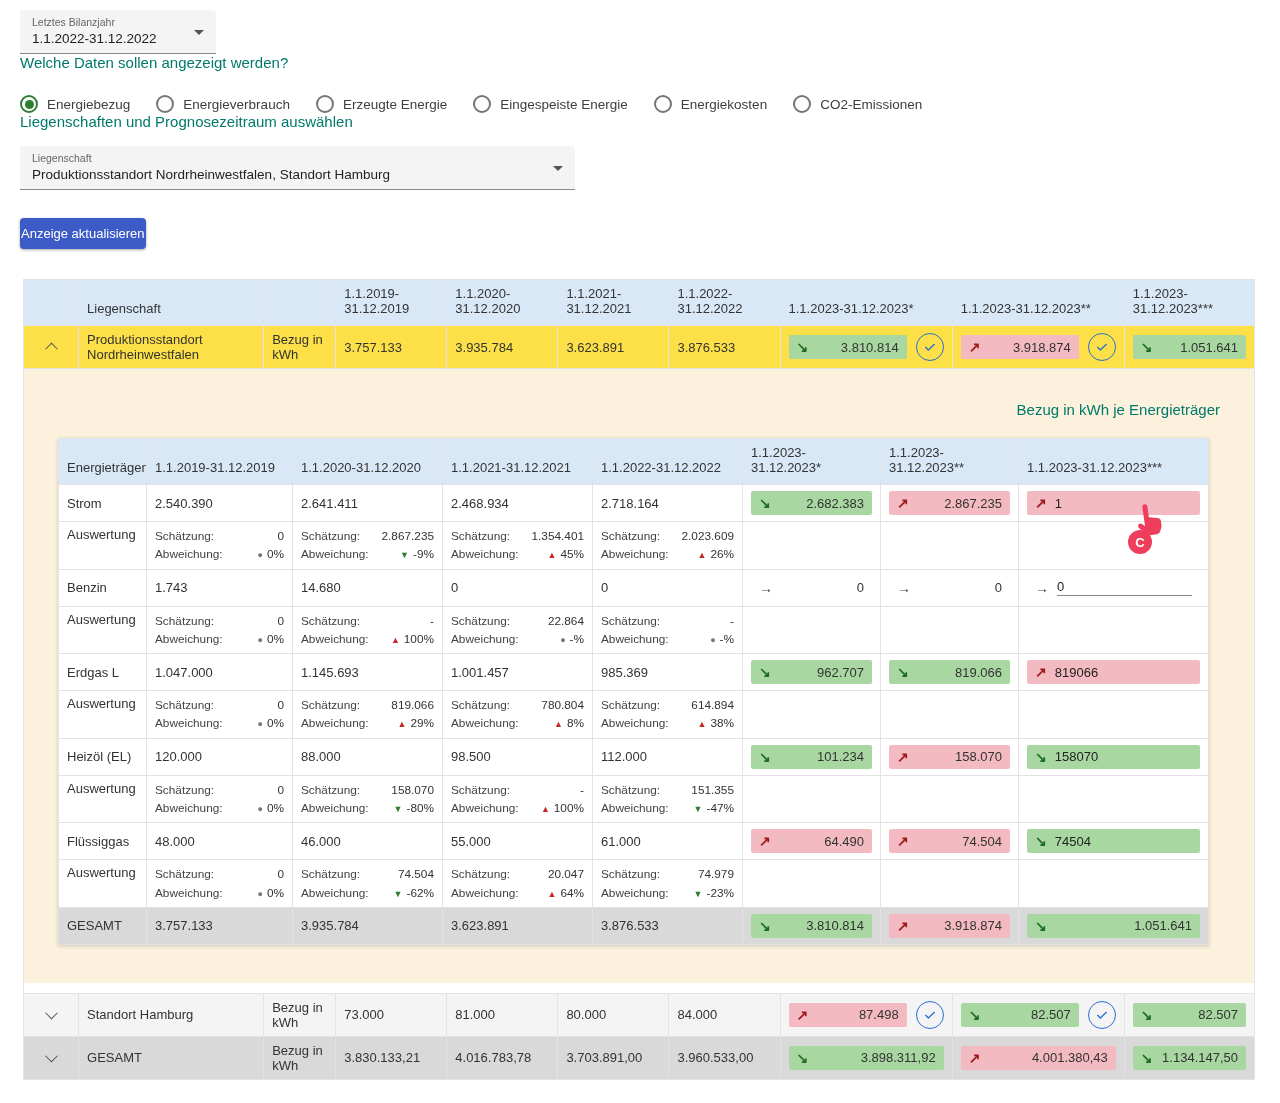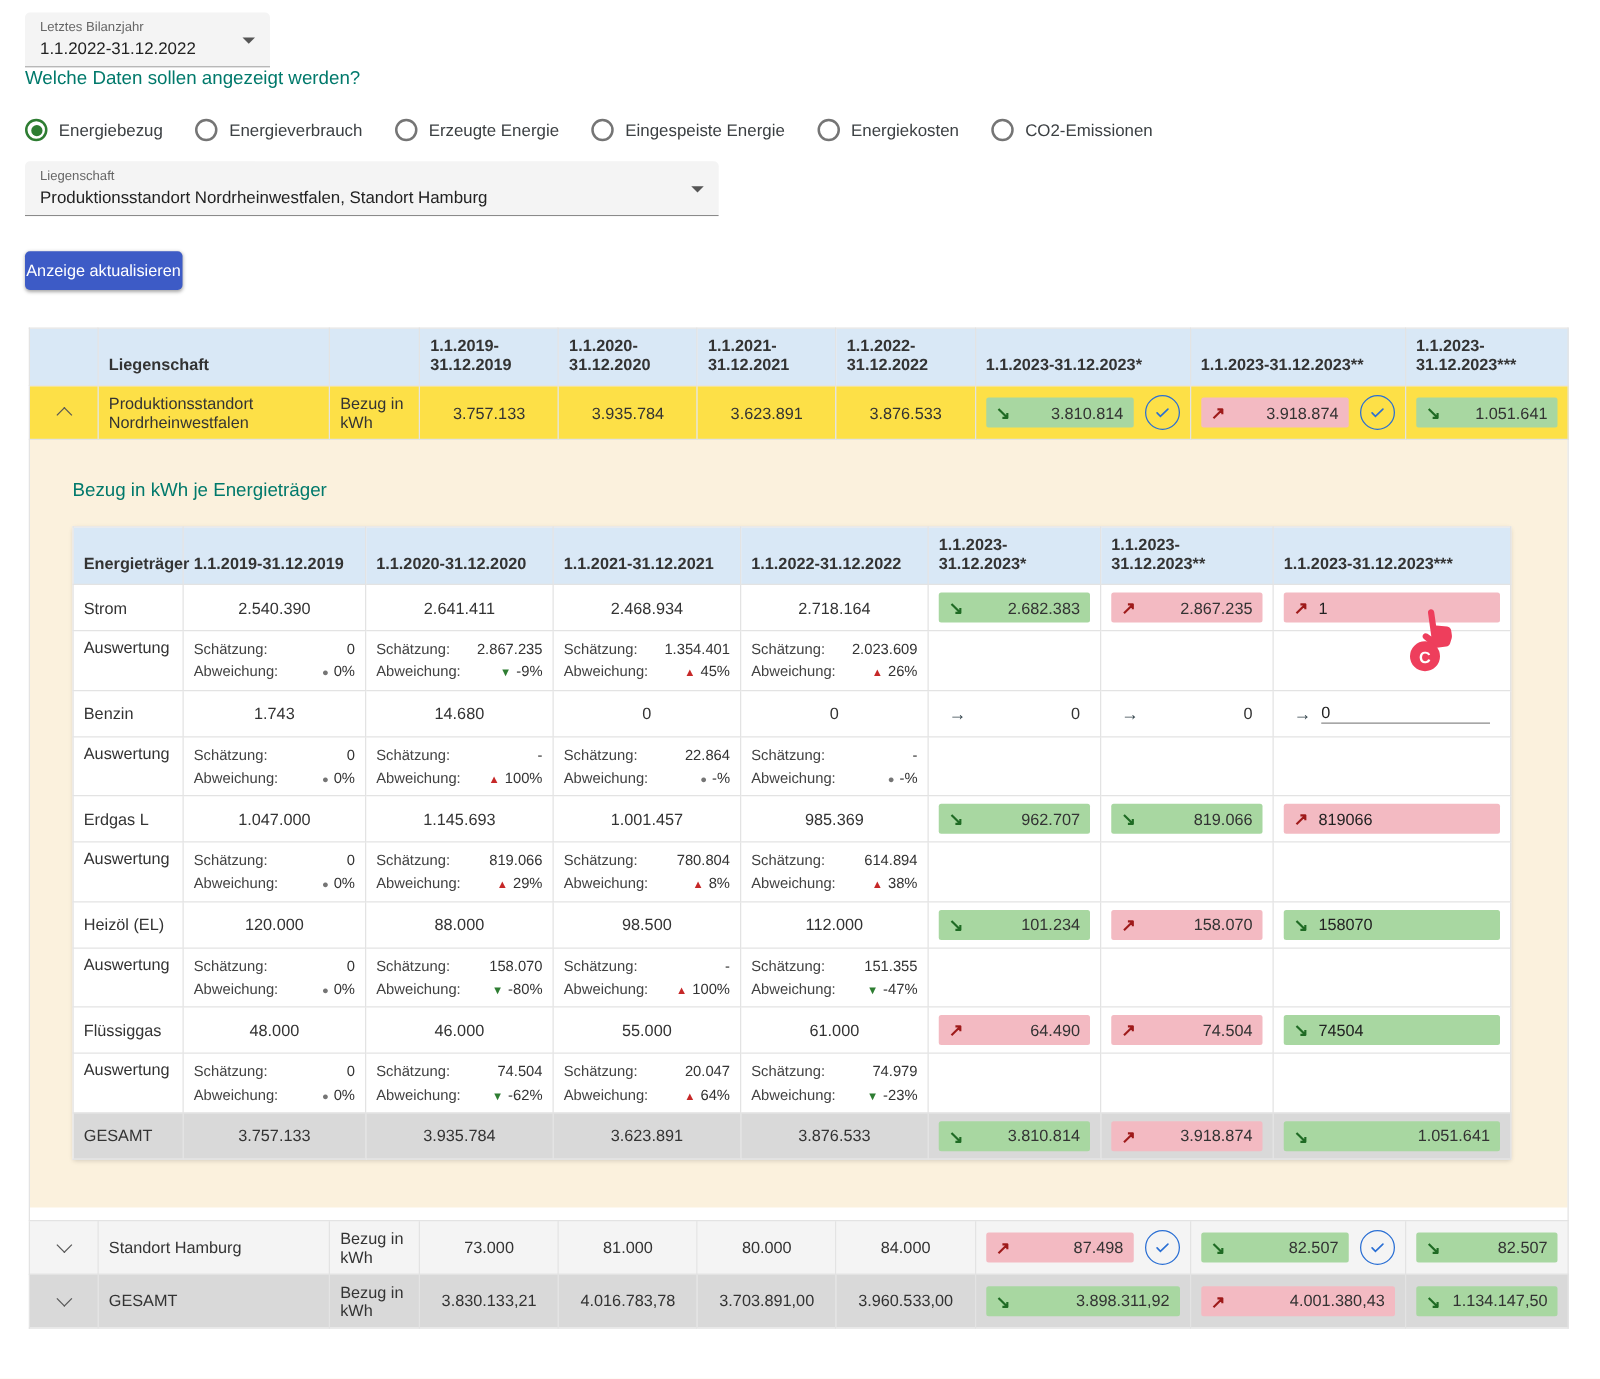--- a/index.html
+++ b/index.html
@@ -47,22 +47,22 @@
     margin-top:28px; background:var(--accent); color:#fff; border:none;
     font-family:inherit; font-size:13px; font-weight:500;
     padding:8px 1px; border-radius:4px; cursor:pointer;
     box-shadow:0 1px 3px rgba(0,0,0,.35);
   }
 
   
   .table-wrap{ margin:30px 3px 0; }
   table{ border-collapse:collapse; table-layout:fixed; }
   th,td{ border:1px solid var(--border); padding:6px 8px; }
-  thead th{ background:var(--header-blue); font-weight:700; text-align:left; vertical-align:bottom; padding-bottom:9px; }
-  .num{ text-align:center; }
+  thead th{ background:var(--header-blue); font-weight:400; text-align:left; vertical-align:bottom; padding-bottom:9px; }
+  .num{ text-align:left; }
 
   .mtable{ width:1232px; }
   .mtable td{ vertical-align:middle; }
   .mrow{ background:#fde047; }
   .mrow.alt{ background:var(--row-alt); }
   .mrow.total{ background:var(--gray-row); }
 
   .chev-btn{ background:none; border:none; cursor:pointer; padding:6px; display:block; margin:0 auto; }
   .chev{ display:block; width:9px; height:9px; border-right:1.8px solid #555; border-bottom:1.8px solid #555; }
   .chev.down{ transform:rotate(45deg) translate(-1px,-1px); }
@@ -87,21 +87,21 @@
   .check-btn{
     width:28px; height:28px; flex:0 0 auto; border-radius:50%;
     border:1.5px solid var(--check-blue); background:transparent; color:var(--check-blue);
     display:flex; align-items:center; justify-content:center; cursor:pointer; padding:0;
   }
   .check-svg{ width:16px; height:16px; }
 
   
   .detail-td{ padding:0; border-left:1px solid var(--border); border-right:1px solid var(--border); }
   .detail-area{ background:var(--beige); padding:24px 34px 38px; margin-bottom:10px; }
-  .detail-title{ color:var(--teal); font-size:15px; font-weight:500; margin:8px 0 20px; }
+  .detail-title{ color:var(--teal); font-size:15px; font-weight:500; margin:8px 0 20px;text-align:right; }
 
   .dtable{ width:1150px; background:#fff; box-shadow:0 1px 4px rgba(0,0,0,.18); }
   .dtable td{ vertical-align:middle; }
   .dname{ text-align:left; }
   .fc.edit{ position:relative; }
   .cell-input{
     flex:1; min-width:0; border:none; background:transparent; outline:none;
     font-family:inherit; font-size:13px; color:#222; padding:0;
   }
   .cell-input.underline{ border-bottom:1px solid #8a8a8a; padding-bottom:1px; }
@@ -163,20 +163,21 @@
     <div class="radio-item">
       <span class="radio-circle"></span>
       <span class="radio-label">Energiekosten</span>
     </div>
     <div class="radio-item">
       <span class="radio-circle"></span>
       <span class="radio-label">CO2-Emissionen</span>
     </div>
   </div>
 
+  <h2 class="teal s-title">Liegenschaften und Prognosezeitraum auswählen</h2>
 
   
   <div class="select-box select-lg">
     <span class="sel-label">Liegenschaft</span>
     <span class="sel-value">Produktionsstandort Nordrheinwestfalen, Standort Hamburg</span>
     <span class="caret"></span>
   </div>
 
   <button class="btn-primary">Anzeige aktualisieren</button>
 

